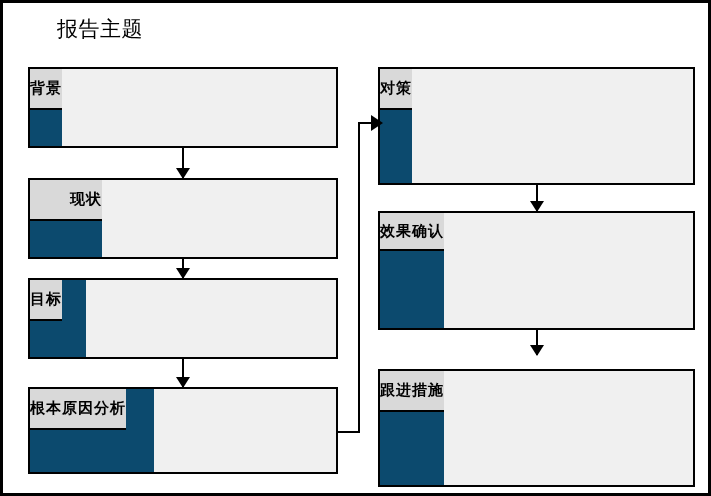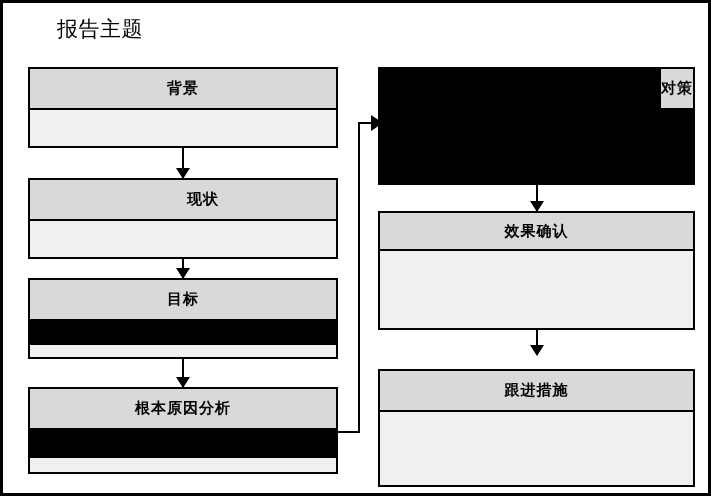--- a/index.html
+++ b/index.html
@@ -29,23 +29,22 @@
     color: #000000;
     letter-spacing: 0.5px;
     line-height: 26px;
     white-space: nowrap;
     margin-left: 44px;
   }
   .node {
     position: absolute;
     box-sizing: border-box;
     border: 2px solid #000000;
-    background: #000000;
+    background: #0c4a6e;
     display: flex;
-    flex-direction: column;
   }
   .node-header {
     box-sizing: border-box;
     background: #d9d9d9;
     border-bottom: 2px solid #000000;
     display: flex;
     align-items: center;
     justify-content: center;
     font-size: 15px;
     font-weight: bold;
@@ -125,21 +124,21 @@
   <div class="connector-arrow" style="left:172px; top:356px; width:16px; height:28px;">
     <div class="stem"></div>
     <div class="head"></div>
   </div>
 
   <div class="node" style="left:25px; top:384px; width:310px; height:87px;gap:28px;">
     <div class="node-header" style="height:41px;">根本原因分析</div>
     <div class="node-body"></div>
   </div>
 
-  <div class="node" style="left:375px; top:64px; width:317px; height:118px;align-items:flex-end;">
+  <div class="node" style="left:375px; top:64px; width:317px; height:118px;">
     <div class="node-header" style="height:41px;">对策</div>
     <div class="node-body"></div>
   </div>
 
   <div class="connector-arrow" style="left:526px; top:182px; width:16px; height:26px;">
     <div class="stem"></div>
     <div class="head"></div>
   </div>
 
   <div class="node" style="left:375px; top:208px; width:317px; height:119px;">

